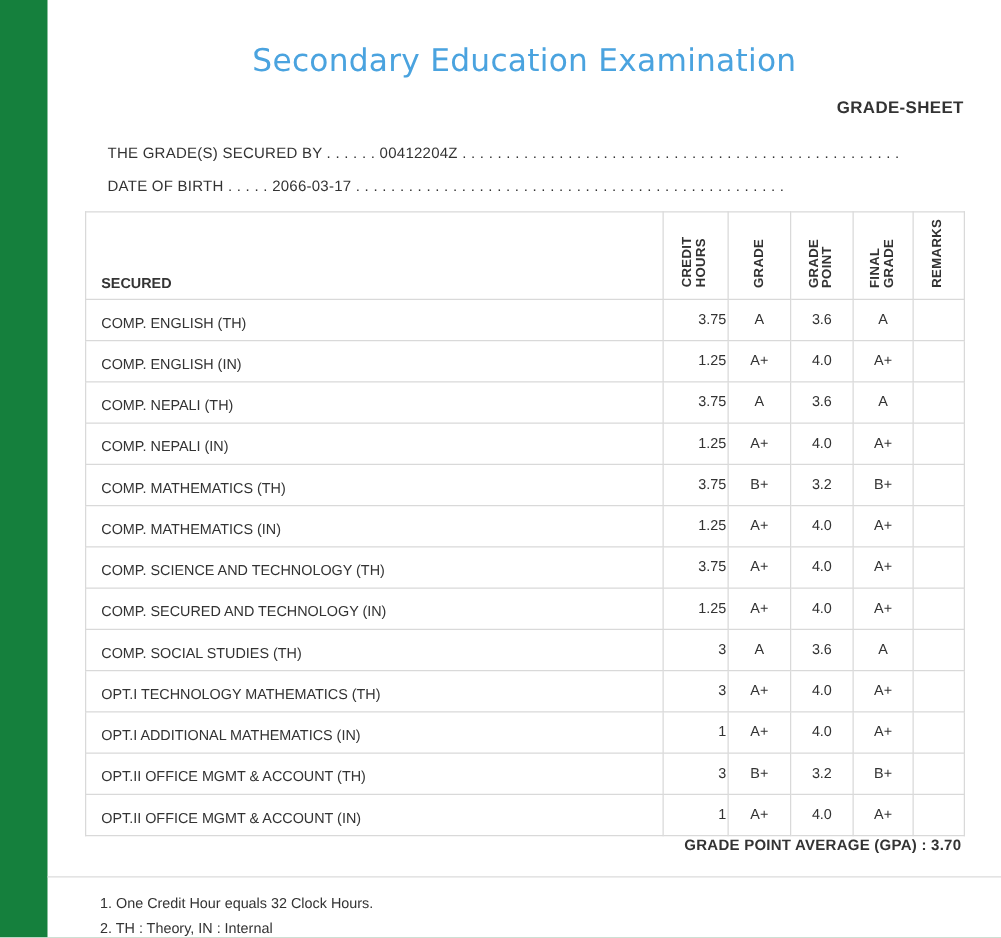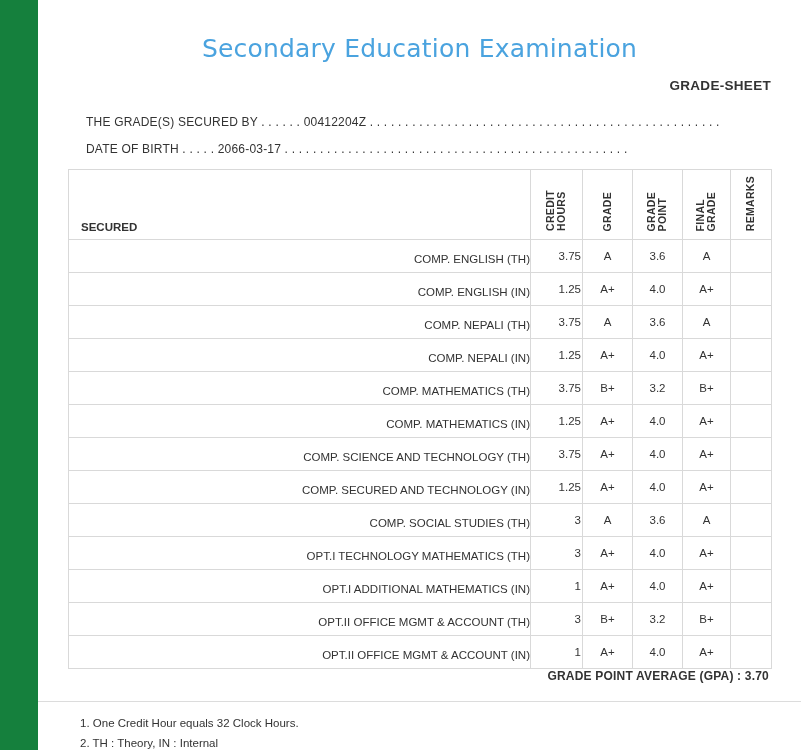--- a/index.html
+++ b/index.html
@@ -89,21 +89,21 @@
     letter-spacing: 0.3px;
     text-align: left;
   }
   col.w-sub { width: 462px; }
   col.w-ch  { width: 52px; }
   col.w-gr  { width: 50px; }
   col.w-gp  { width: 50px; }
   col.w-fg  { width: 48px; }
   col.w-rm  { width: 41px; }
   td.c-sub {
-    text-align: right;
+    text-align: left;
     padding: 13px 0 7px 12px;
     height: 12px;
   }
   td.c-num { text-align: right; padding-left: 8px; }
   td.c-ctr { text-align: center; }
   tbody tr td { height: 11px; }
   .gpa {
     text-align: right;
     font-size: 12px;
     font-weight: bold;

